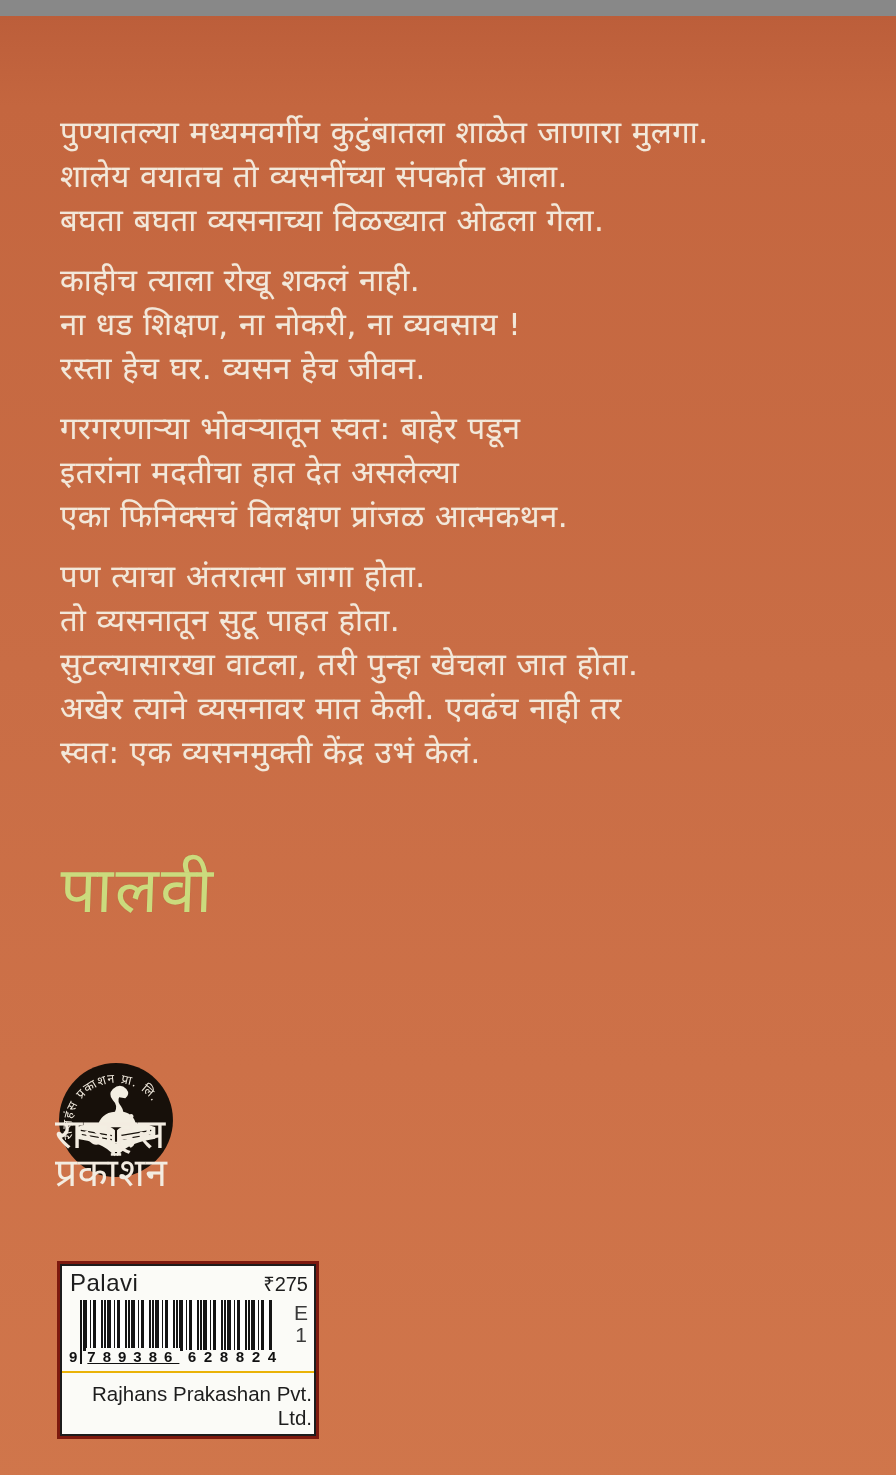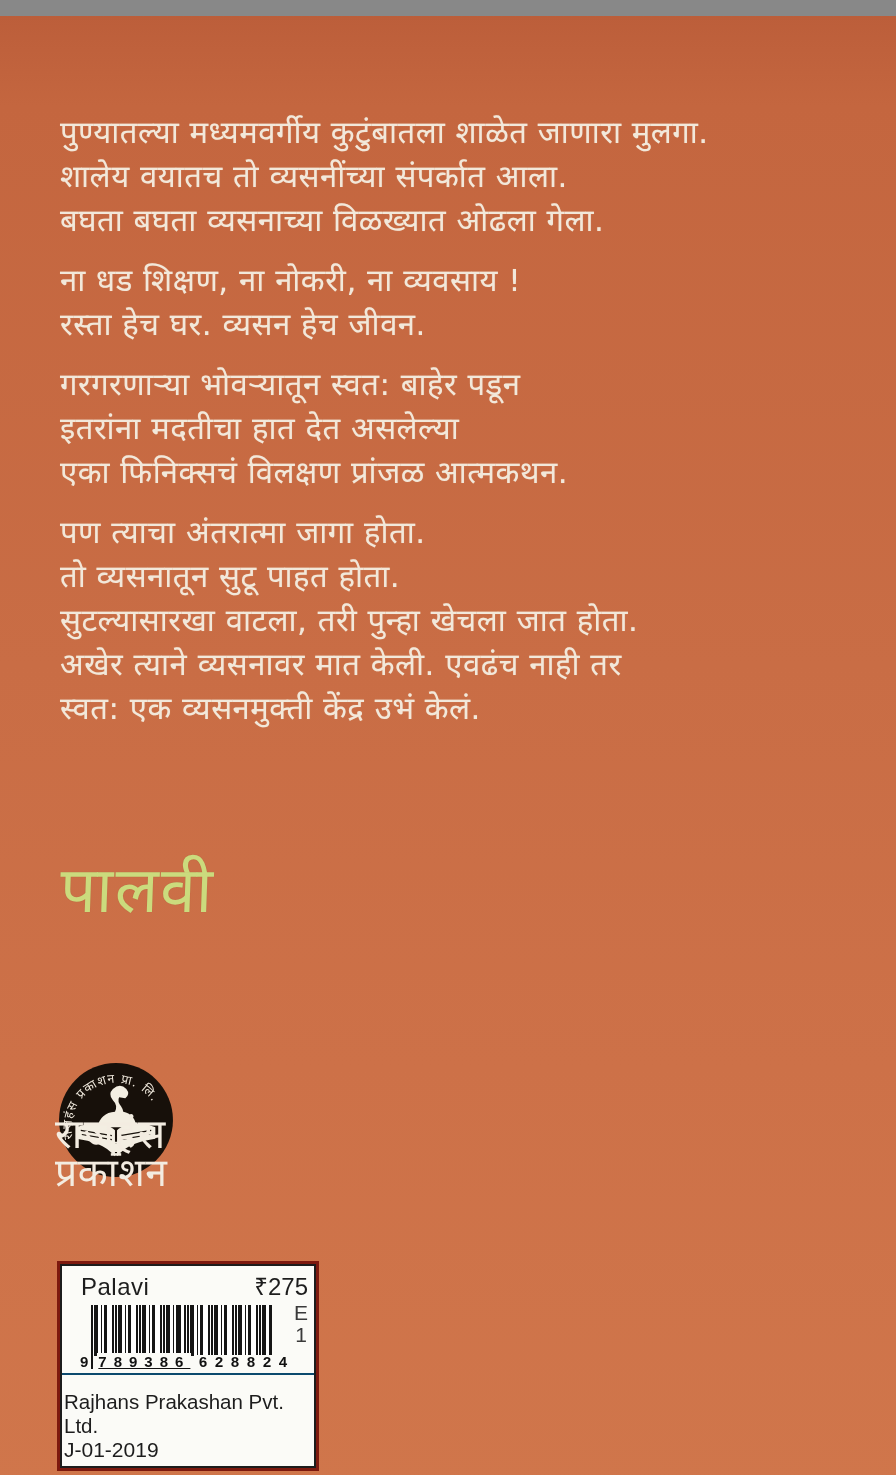--- a/index.html
+++ b/index.html
@@ -41,24 +41,24 @@
   
   .label{
     position:absolute;left:57px;top:1245px;width:262px;
     background:#fbfbf7;
     border:3px solid #7d190e;
     box-sizing:border-box;
     font-family:"Liberation Sans",sans-serif;
     color:#1d1d1d;
   }
   .label-inner{border:2px solid #1c1c1c;}
-  .sec-top{padding:3px 6px 4px 19px;position:relative;min-height:98px;}
+  .sec-top{padding:3px 6px 4px 8px;position:relative;min-height:98px;}
   .toprow{display:flex;justify-content:space-between;align-items:baseline;}
   .book-title{font-size:24px;letter-spacing:.5px;}
-  .price{font-size:24px;}
+  .price{font-size:20px;}
   .barcode{position:relative;height:64px;margin:3px 36px 0 4px;}
   .bars{
     position:absolute;left:6px;right:0;top:0;bottom:13px;
     background:repeating-linear-gradient(90deg,
       #151515 0 2px,#fff 2px 3px,
       #151515 3px 7px,#fff 7px 10px,
       #151515 10px 11px,#fff 11px 13px,
       #151515 13px 16px,#fff 16px 21px,
       #151515 21px 23px,#fff 23px 24px);
   }
@@ -71,38 +71,39 @@
   }
   .digits span{background:#fbfbf7;padding:0 1px;}
   .d-lead{margin-right:8px;}
   .d-g1{letter-spacing:7px;margin-right:6px;text-decoration:underline;}
   .d-g2{letter-spacing:7px;font-family:Liberation Mono, monospace;}
   .edition{
     position:absolute;right:6px;top:36px;
     text-align:center;font-size:21px;line-height:22px;color:#3a3a3a;
   }
   .sec-bottom{
-    border-top:2px solid #0c4a6e;
-    text-align:left;padding:15px 2px 4px;
+    border-top:2px solid #eab308;
+    text-align:right;padding:9px 2px 4px;
   }
   .pub-line{font-size:20.5px;line-height:24px;}
   .code-line{font-size:21px;line-height:24px;}
 </style>
 </head>
 <body>
 
 <div class="cover">
 
   <div class="blurb">
       <div class="para">
         <div class="line">पुण्यातल्या मध्यमवर्गीय कुटुंबातला शाळेत जाणारा मुलगा.</div>
         <div class="line">शालेय वयातच तो व्यसनींच्या संपर्कात आला.</div>
         <div class="line">बघता बघता व्यसनाच्या विळख्यात ओढला गेला.</div>
       </div>
       <div class="para">
+        <div class="line">काहीच त्याला रोखू शकलं नाही.</div>
         <div class="line">ना धड शिक्षण, ना नोकरी, ना व्यवसाय !</div>
         <div class="line">रस्ता हेच घर. व्यसन हेच जीवन.</div>
       </div>
       <div class="para">
         <div class="line">गरगरणाऱ्या भोवऱ्यातून स्वत: बाहेर पडून</div>
         <div class="line">इतरांना मदतीचा हात देत असलेल्या</div>
         <div class="line">एका फिनिक्सचं विलक्षण प्रांजळ आत्मकथन.</div>
       </div>
       <div class="para">
         <div class="line">पण त्याचा अंतरात्मा जागा होता.</div>
@@ -162,18 +163,17 @@
             <span class="d-g2">628824</span>
           </div>
         </div>
         <div class="edition">
           <div>E</div>
           <div>1</div>
         </div>
       </div>
       <div class="sec-bottom">
         <div class="pub-line">Rajhans Prakashan Pvt. Ltd.</div>
-        <div class="code-line">J-01-2019</div>
       </div>
     </div>
   </div>
 
 </div>
 
 </body></html>

